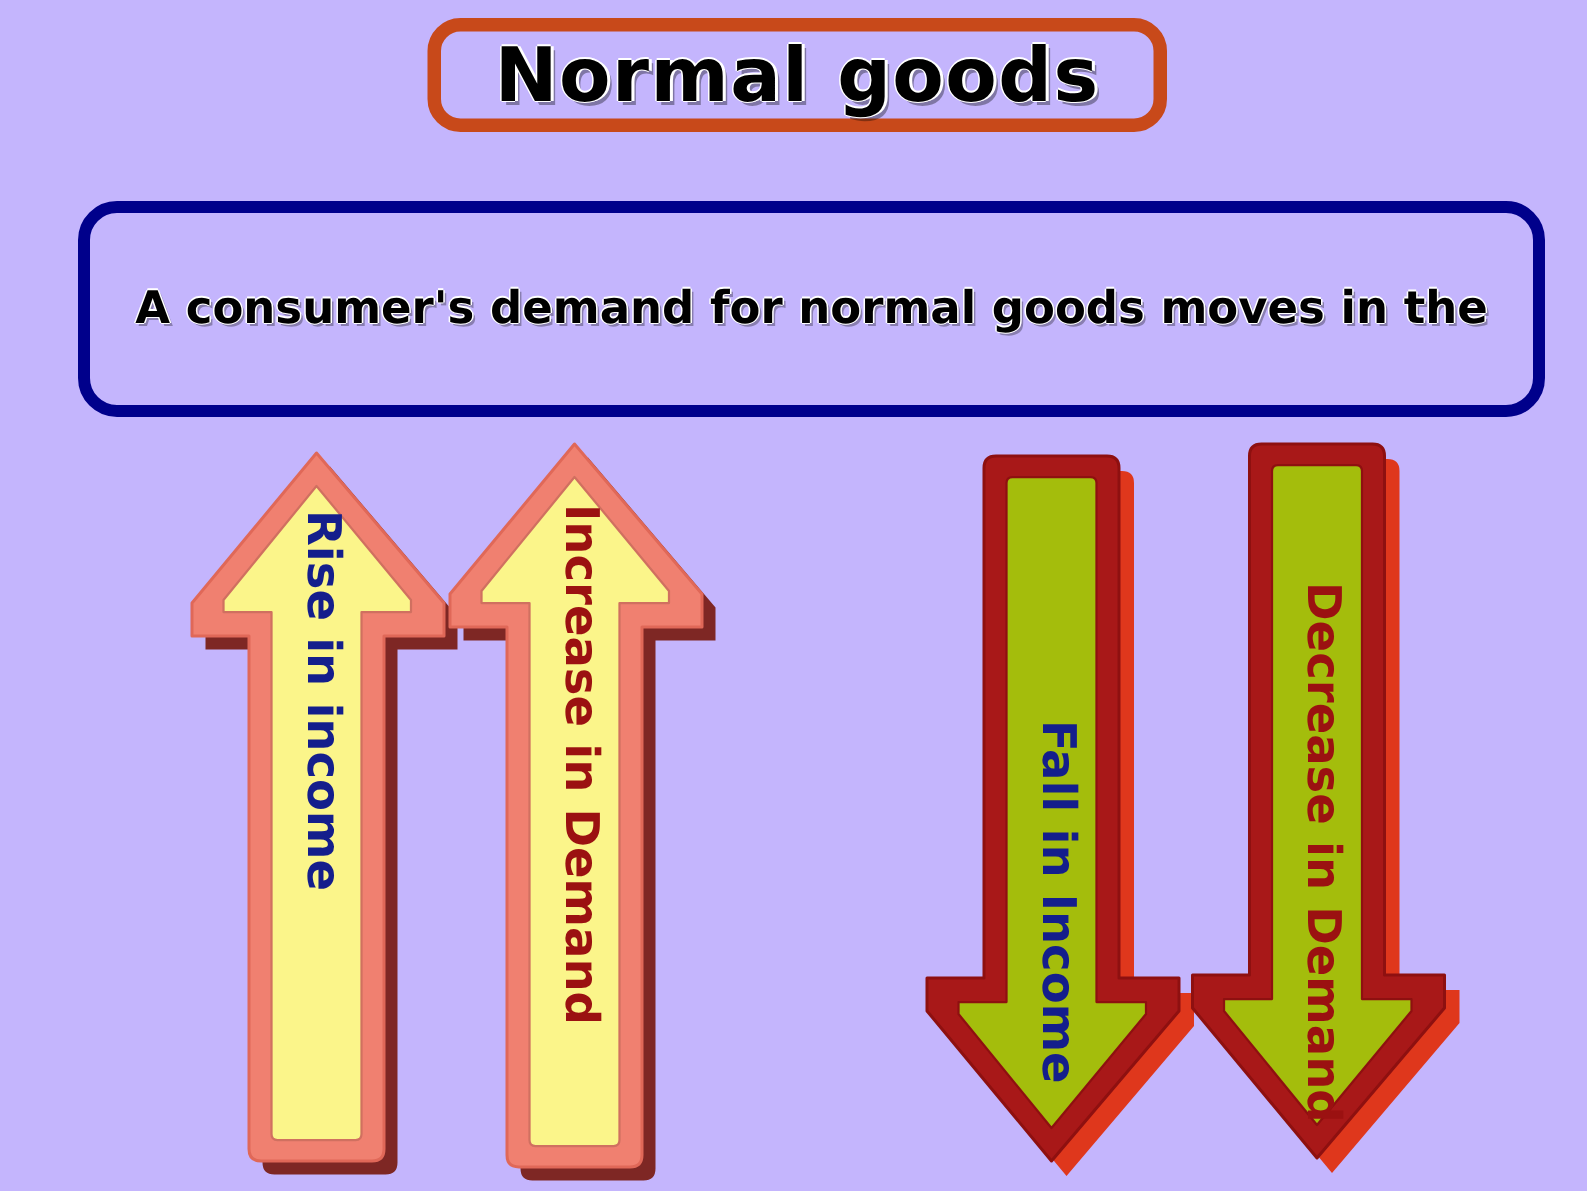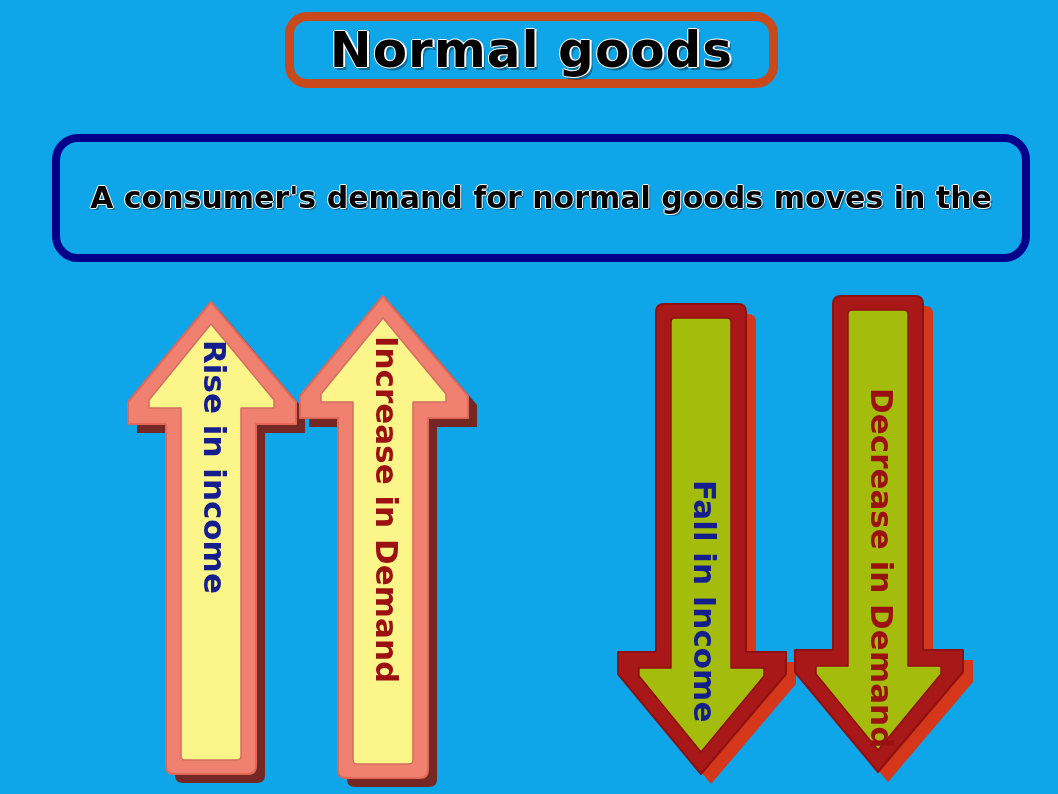--- a/index.html
+++ b/index.html
@@ -7,21 +7,21 @@
     padding: 0;
     background: #ffffff;
   }
   body {
     font-family: "DejaVu Sans", sans-serif;
   }
   #slide {
     position: relative;
     width: 1058px;
     height: 794px;
-    background: #0ea5e9;
+    background: #c4b5fd;
     overflow: hidden;
   }
 
   
   #title-box {
     position: absolute;
     left: 285px;
     top: 12px;
     width: 493px;
     height: 76px;
@@ -44,21 +44,21 @@
        3px 3px 0 rgba(0,0,0,0.35);
     white-space: nowrap;
   }
 
   
   #body-box {
     position: absolute;
     left: 52px;
     top: 134px;
     width: 978px;
-    height: 128px;
+    height: 144px;
     border: 8px solid #00008B;
     border-radius: 26px;
     box-sizing: border-box;
     display: flex;
     flex-direction: column;
     align-items: center;
     justify-content: center;
     padding-top: 0;
   }
   .body-line {

